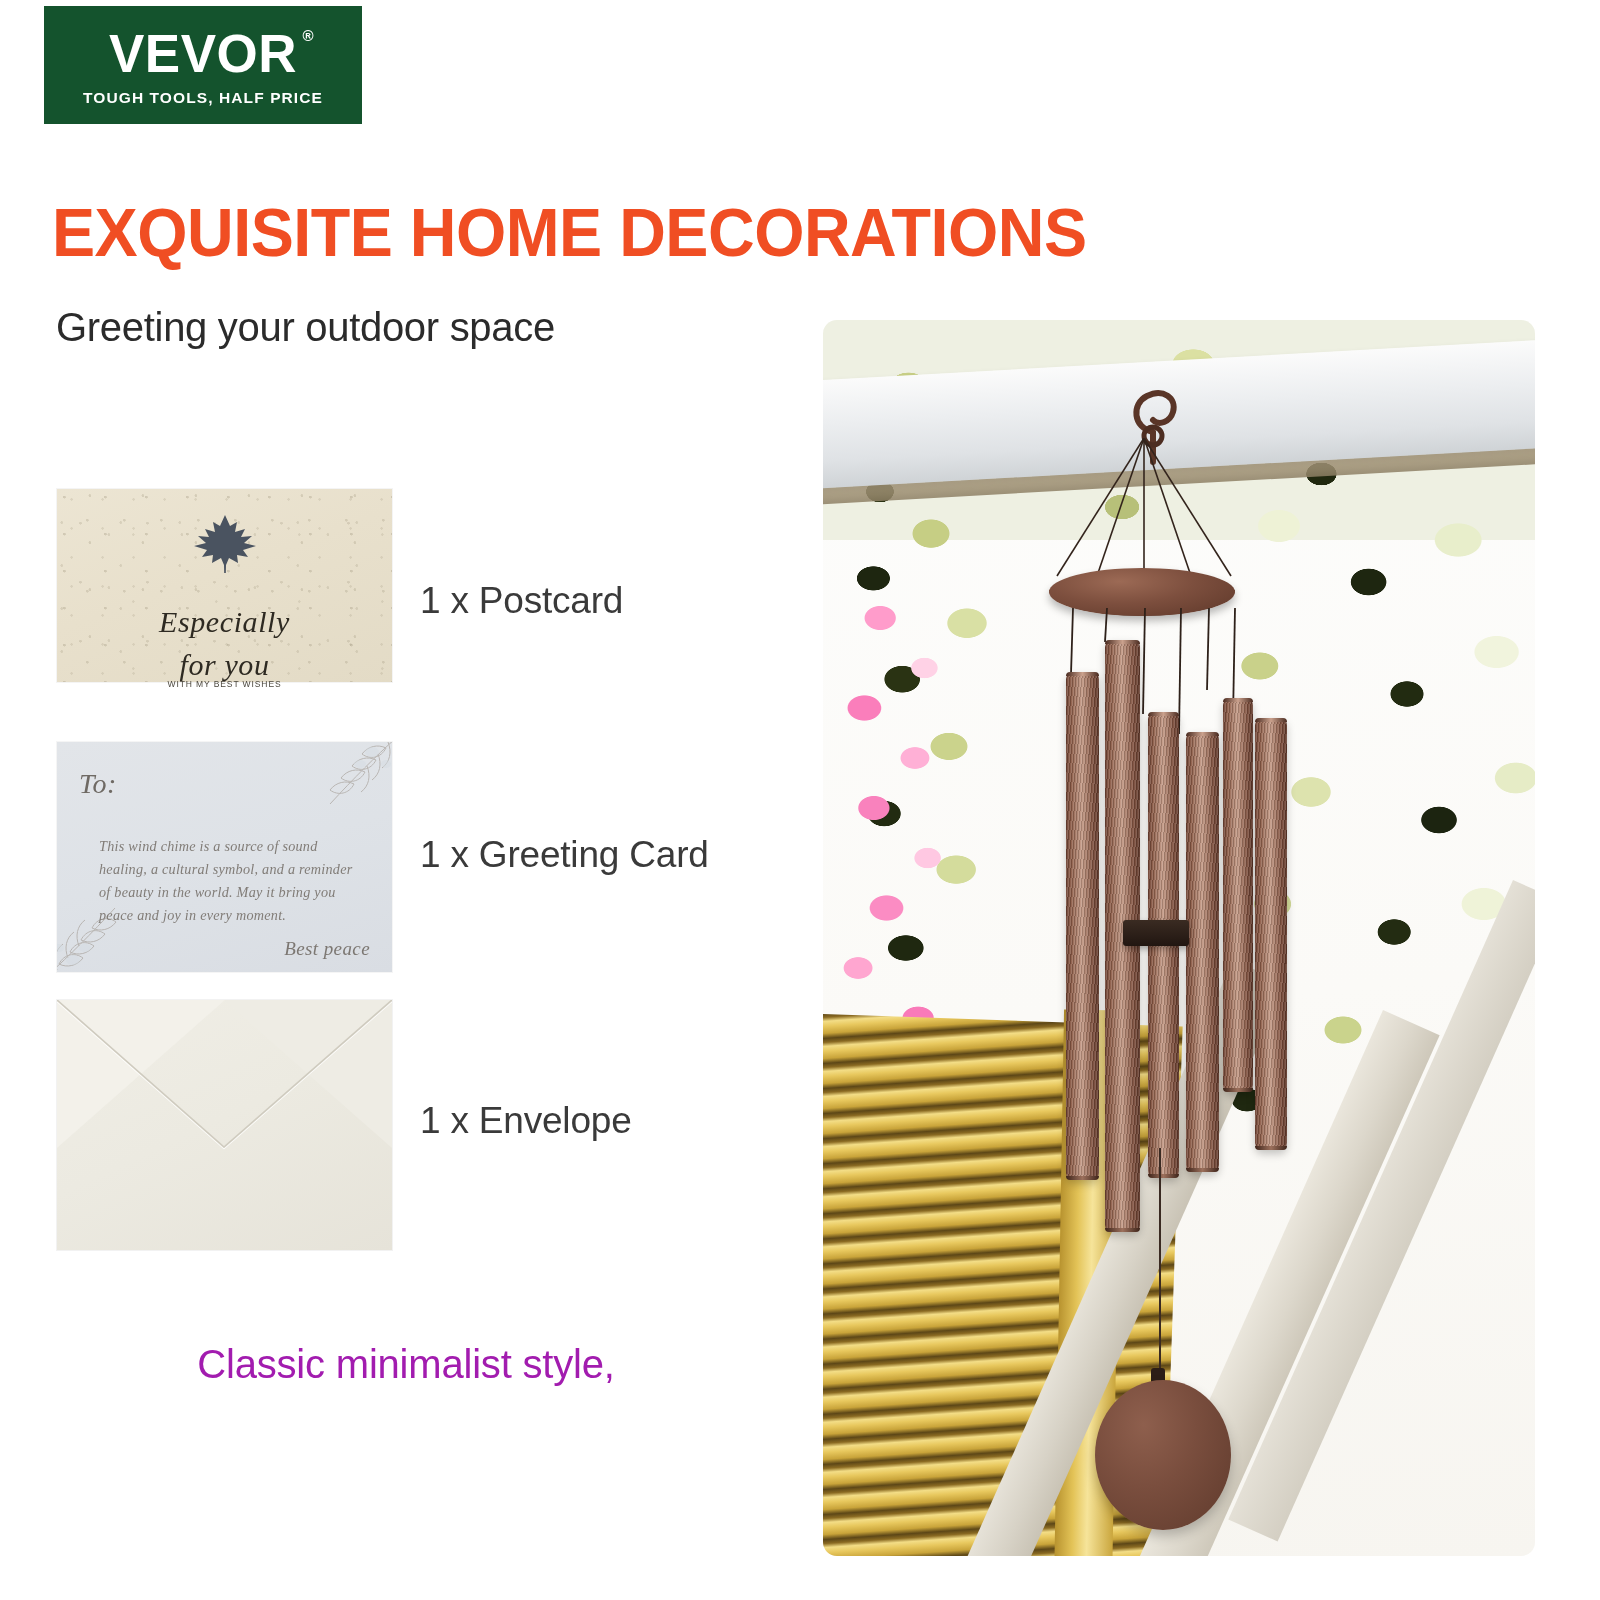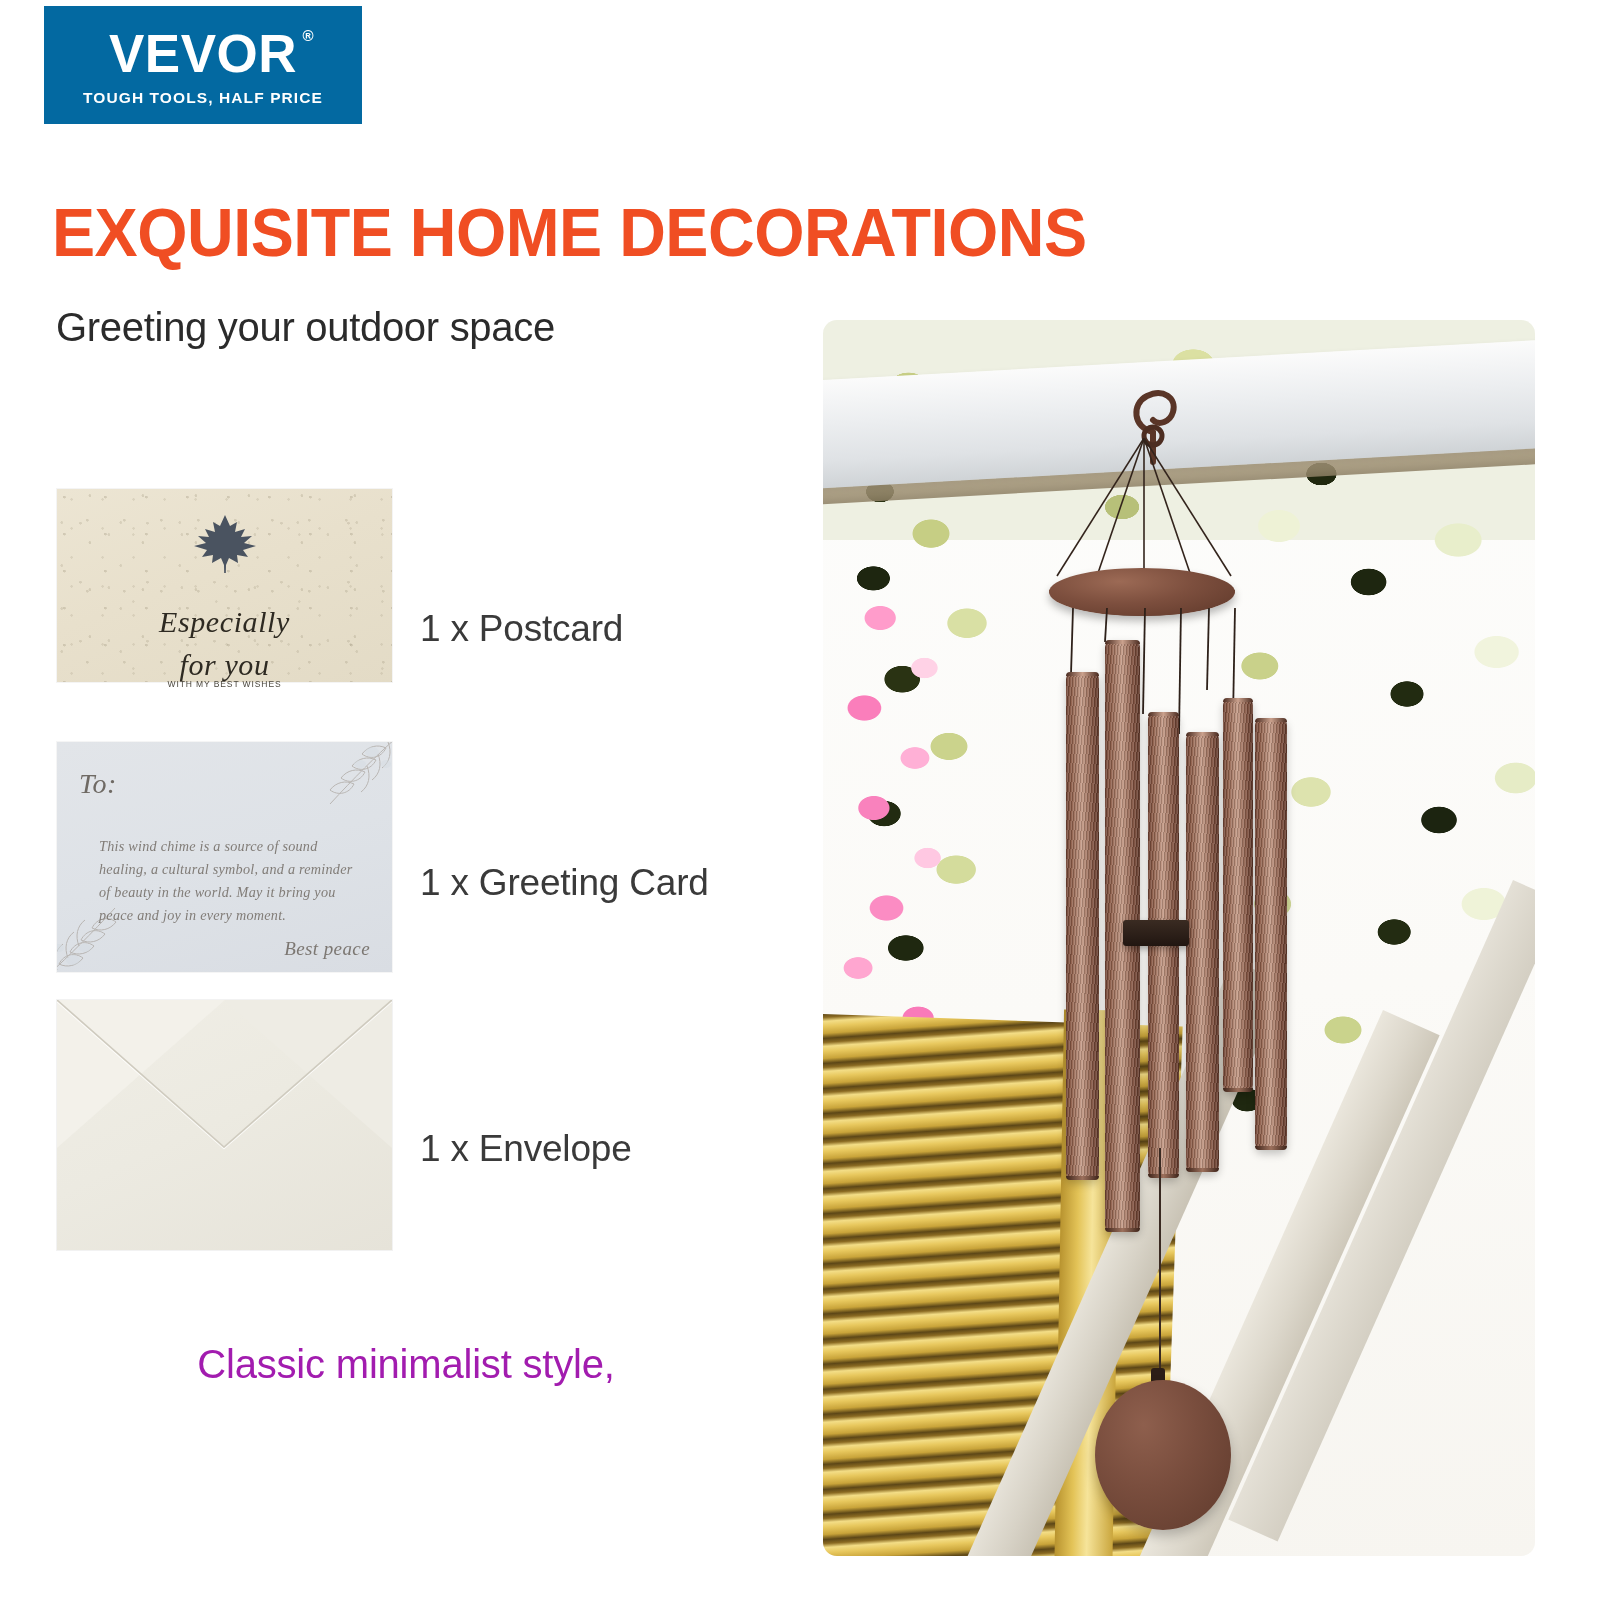--- a/index.html
+++ b/index.html
@@ -16,21 +16,21 @@
     -webkit-font-smoothing: antialiased;
   }
 
   
   .logo-block {
     position: absolute;
     left: 44px;
     top: 6px;
     width: 318px;
     height: 118px;
-    background: #0369a1;
+    background: #14532d;
     display: flex;
     flex-direction: column;
     align-items: center;
     justify-content: center;
   }
   .logo-wordmark {
     position: relative;
     color: #ffffff;
     font-family: "Liberation Sans", sans-serif;
     font-weight: bold;
@@ -81,21 +81,20 @@
     letter-spacing: -0.3px;
     white-space: nowrap;
   }
   .item-label {
     position: absolute;
     font-family: "Liberation Sans", sans-serif;
     font-size: 37px;
     color: #3a3a3a;
     white-space: nowrap;
     letter-spacing: -0.2px;
-    margin-top: 28px;
   }
 
   
   .postcard {
     position: absolute;
     left: 57px;
     top: 489px;
     width: 335px;
     height: 193px;
     background:

